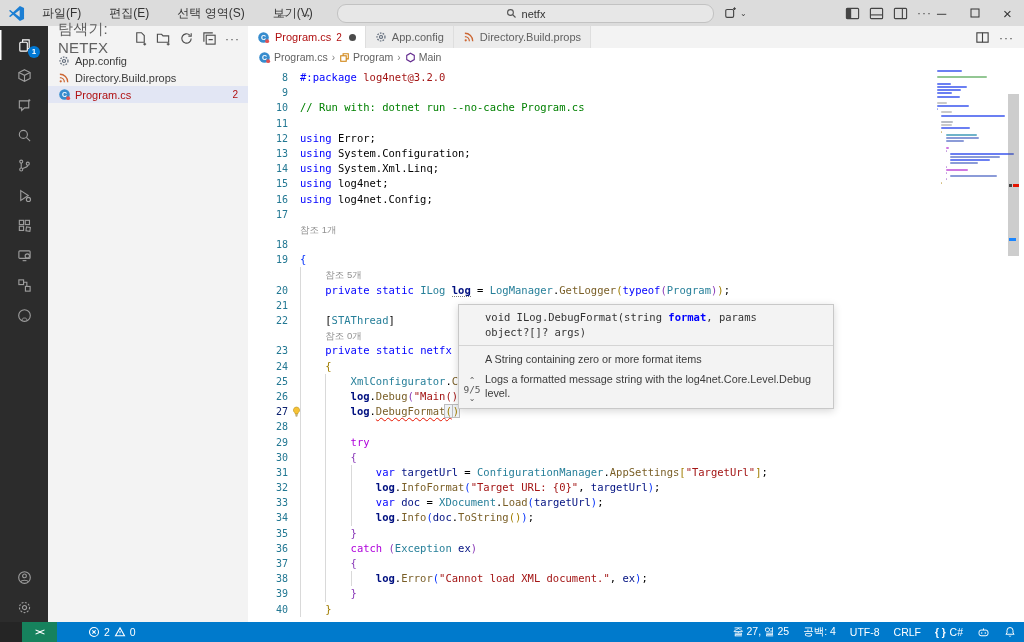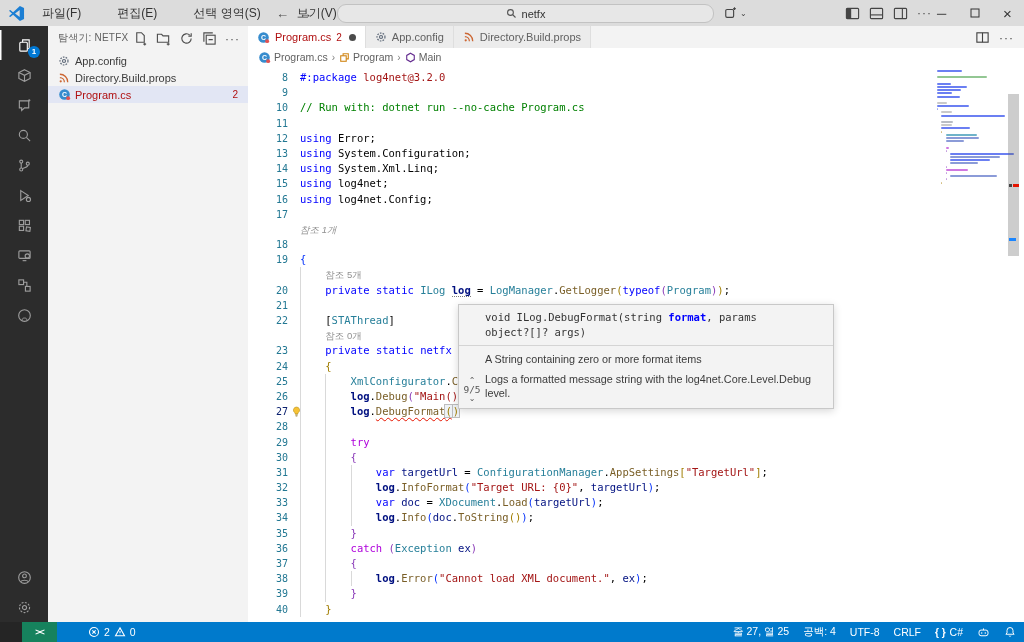--- a/index.html
+++ b/index.html
@@ -2,40 +2,40 @@
 <html><head>
 <meta charset="utf-8">
 <style>
   html,body{margin:0;padding:0;}
   body{width:1024px;height:642px;overflow:hidden;position:relative;background:#fff;
        font-family:"Liberation Sans","DejaVu Sans",sans-serif;-webkit-font-smoothing:antialiased;cursor:default;}
   .abs{position:absolute;}
   
   #titlebar{left:0;top:0;width:1024px;height:26px;background:#dcdcdc;border-bottom:1px solid #c8c8c8;}
   #logo{left:8px;top:5px;width:17px;height:17px;}
-  #menus{left:34px;top:0;height:26px;display:flex;align-items:center;gap:20px;}
+  #menus{left:34px;top:0;height:26px;display:flex;align-items:center;gap:12px;}
   .menu-item{font-size:12px;color:#333;padding:2px 8px;border-radius:4px;}
   #nav-arrows{left:276px;top:0;height:26px;display:flex;align-items:center;gap:10px;color:#4d4d4d;font-size:13px;}
   #searchbox{left:337px;top:4px;width:375px;height:17px;background:#e7e7e7;border:1px solid #c2c2c2;border-radius:9px;
              display:flex;align-items:center;justify-content:center;gap:5px;font-size:11px;color:#333;}
   #copilot-btn{left:724px;top:4px;height:18px;display:flex;align-items:center;gap:2px;color:#444;}
   #layout-icons{left:845px;top:0;height:26px;display:flex;align-items:center;gap:9px;color:#444;}
   #win-controls{left:925px;top:0;height:26px;display:flex;}
   .win-btn{width:33px;height:26px;display:flex;align-items:center;justify-content:center;color:#333;font-size:13px;}
   
   #activitybar{left:0;top:26px;width:48px;height:596px;background:#2c2c2c;display:flex;flex-direction:column;}
   .act-item{width:48px;height:30px;display:flex;align-items:center;justify-content:center;color:#9d9d9d;position:relative;}
   .act-item.active{color:#fff;box-shadow:inset 1.5px 0 0 #fff;}
   .act-badge{position:absolute;right:8px;bottom:2px;min-width:12px;height:12px;border-radius:7px;background:#0078d4;color:#fff;
              font-size:8px;line-height:12px;text-align:center;font-weight:bold;}
   #act-spacer{flex:1;}
   
   #sidebar{left:48px;top:26px;width:200px;height:596px;background:#f3f3f3;border-right:1px solid #dcdcdc;}
   #sidebar-header{left:0;top:0;width:200px;height:24px;display:flex;align-items:center;position:absolute;}
-  #sidebar-title{font-size:10px;color:#616161;margin-left:10px;letter-spacing:.2px;}
+  #sidebar-title{font-size:15px;color:#616161;margin-left:10px;letter-spacing:.2px;}
   #sidebar-actions{margin-left:auto;margin-right:8px;display:flex;gap:8px;color:#4d4d4d;align-items:center;}
   #file-list{left:0;top:26px;width:200px;position:absolute;}
   .file-row{height:17px;display:flex;align-items:center;font-size:11px;color:#3b3b3b;padding-left:9px;position:relative;}
   .file-row.selected{background:#e2e6f4;}
   .file-row.error .file-label{color:#b01011;}
   .file-row .f-icon{width:14px;height:14px;margin-right:4px;display:inline-flex;align-items:center;justify-content:center;}
   .file-badge{position:absolute;right:10px;color:#b01011;font-size:10px;}
   
   #tabbar{left:248px;top:26px;width:776px;height:22px;background:#f3f3f3;display:flex;}
   .tab{height:22px;display:flex;align-items:center;padding:0 9px;background:#ececec;border-right:1px solid #dedede;
@@ -424,21 +424,21 @@
       </div>
       <div class="row">
         <span class="num">16</span>
         <pre class="codeln" style="padding-left: 0ch;"><span class="tk kw">using</span><span class="tk pl"> log4net.Config;</span></pre>
       </div>
       <div class="row">
         <span class="num">17</span>
         <pre class="codeln" style="padding-left: 0ch;"></pre>
       </div>
       <div class="row">
-        <div class="lens" style="left: 52px; font-style: italic;">참조 1개</div>
+        <div class="lens" style="left: 52px;">참조 1개</div>
       </div>
       <div class="row">
         <span class="num">18</span>
       </div>
       <div class="row">
         <span class="num">19</span>
         <pre class="codeln" style="padding-left: 0ch;"><span class="tk b1">{</span></pre>
       </div>
       <div class="row">
         <div class="guide" style="left: 52px;"></div>

